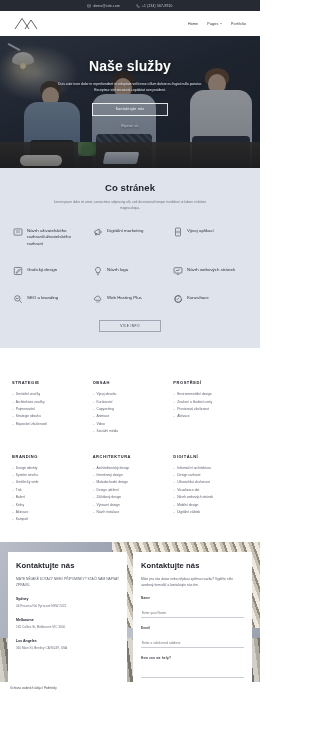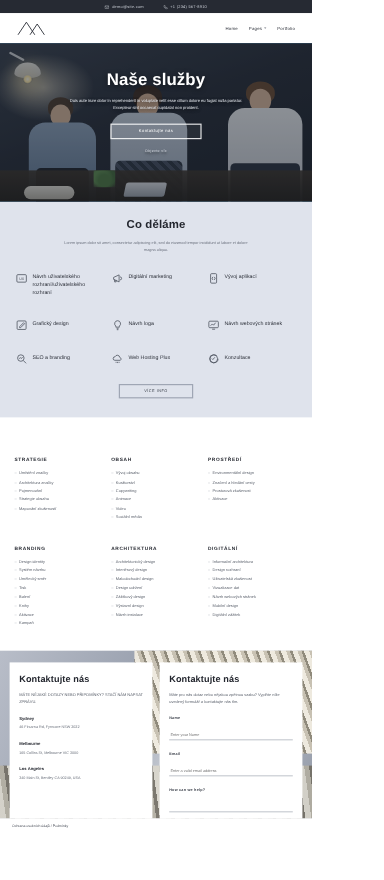--- a/index.html
+++ b/index.html
@@ -51,21 +51,21 @@
     border-left: 1.3px solid transparent;
     border-right: 1.3px solid transparent;
     border-top: 1.6px solid #70757f;
   }
 
   
   .hero {
     height: 132px;
     position: relative;
     overflow: hidden;
-    background: #0c4a6e;
+    background: #a16207;
   }
   .hero-photo { position: absolute; inset: 0; }
   .hero-photo .bgbase {
     position: absolute; inset: 0;
     background:
       radial-gradient(ellipse 60px 40px at 14% 28%, rgba(255,244,222,.55), rgba(255,244,222,0) 70%),
       linear-gradient(160deg, #3a4250 0%, #262c38 45%, #1a1f29 100%);
   }
   .lamp {
     position: absolute; left: 6px; top: 8px; width: 34px; height: 34px;
@@ -360,21 +360,21 @@
     <div class="hero-overlay"></div>
     <div class="hero-content">
       <h1 class="hero-title">Naše služby</h1>
       <p class="hero-sub">Duis aute irure dolor in reprehenderit in voluptate velit esse cillum dolore eu fugiat nulla pariatur. Excepteur sint occaecat cupidatat non proident.</p>
       <button class="hero-btn">Kontaktujte nás</button>
       <div class="hero-scroll">Objevte víc</div>
     </div>
   </div>
 
   <div class="services">
-    <h2 class="sec-title">Co děláme</h2>
+    <h2 class="sec-title">Co stránek</h2>
     <p class="sec-sub">Lorem ipsum dolor sit amet, consectetur adipiscing elit, sed do eiusmod tempor incididunt ut labore et dolore magna aliqua.</p>
 
     <div class="svc-grid">
 
       <div class="svc-item">
         <span class="svc-ico">
           <svg viewBox="0 0 24 24" fill="none" stroke="currentColor" stroke-width="1.6">
             <rect x="2.5" y="4.5" width="19" height="15" rx="2"></rect>
             <text x="12" y="14.5" font-size="7" fill="currentColor" stroke="none" text-anchor="middle" font-family="sans-serif">UX</text>
           </svg>

